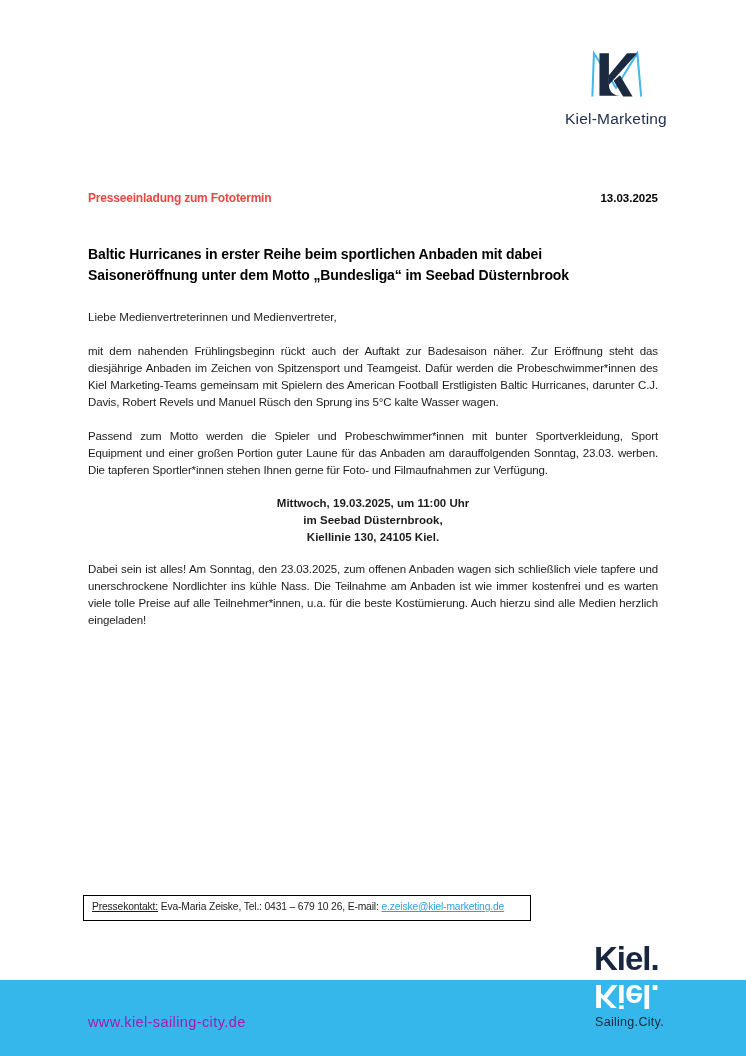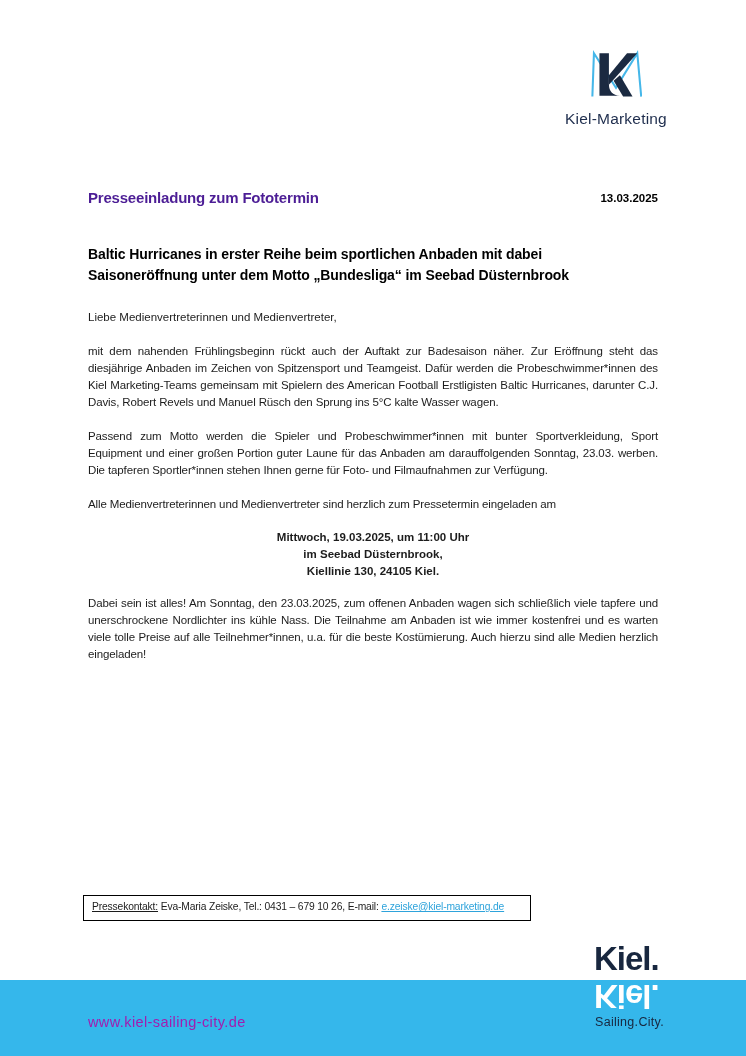--- a/index.html
+++ b/index.html
@@ -21,21 +21,21 @@
   .logo-top .mark{width:52px;height:57px;}
   .logo-top .wordmark{
     margin-top:7px;
     font-size:15.5px;letter-spacing:.2px;
     color:#1e2d4d;white-space:nowrap;
   }
 
   
   .doc{position:absolute;left:88px;top:186px;width:570px;}
   .title-row{display:flex;justify-content:space-between;align-items:flex-start;}
-  .doc-title{font-size:15px;font-weight:bold;letter-spacing:-.2px;line-height:24px;color:#4c1d95;}
+  .doc-title{font-size:12px;font-weight:bold;letter-spacing:-.2px;line-height:24px;color:#ef4444;}
   .doc-date{font-size:11.5px;font-weight:bold;margin-top:6px;color:#000;}
   .subtitle{margin-top:34px;font-size:14px;font-weight:bold;line-height:21px;color:#000;letter-spacing:-.1px;}
   .greeting{margin-top:23px;font-size:11.5px;line-height:17px;}
   .doc p.body-par{
     margin:17px 0 0 0;
     font-size:11.5px;line-height:17px;letter-spacing:-.12px;
     text-align:justify;
   }
   .doc p.no-just{text-align:left;}
   .event-block{
@@ -104,21 +104,20 @@
       <div>Baltic Hurricanes in erster Reihe beim sportlichen Anbaden mit dabei</div>
       <div>Saisoneröffnung unter dem Motto „Bundesliga“ im Seebad Düsternbrook</div>
     </div>
 
     <div class="greeting">Liebe Medienvertreterinnen und Medienvertreter,</div>
 
     <p class="body-par">mit dem nahenden Frühlingsbeginn rückt auch der Auftakt zur Badesaison näher. Zur Eröffnung steht das diesjährige Anbaden im Zeichen von Spitzensport und Teamgeist. Dafür werden die Probeschwimmer*innen des Kiel Marketing-Teams gemeinsam mit Spielern des American Football Erstligisten Baltic Hurricanes, darunter C.J. Davis, Robert Revels und Manuel Rüsch den Sprung ins 5°C kalte Wasser wagen.</p>
 
     <p class="body-par">Passend zum Motto werden die Spieler und Probeschwimmer*innen mit bunter Sportverkleidung, Sport Equipment und einer großen Portion guter Laune für das Anbaden am darauffolgenden Sonntag, 23.03. werben. Die tapferen Sportler*innen stehen Ihnen gerne für Foto- und Filmaufnahmen zur Verfügung.</p>
 
-    <p class="body-par no-just">Alle Medienvertreterinnen und Medienvertreter sind herzlich zum Pressetermin eingeladen am</p>
 
     <div class="event-block">
       <div>Mittwoch, 19.03.2025, um 11:00 Uhr</div>
       <div>im Seebad Düsternbrook,</div>
       <div>Kiellinie 130, 24105 Kiel.</div>
     </div>
 
     <p class="body-par p4">Dabei sein ist alles! Am Sonntag, den 23.03.2025, zum offenen Anbaden wagen sich schließlich viele tapfere und unerschrockene Nordlichter ins kühle Nass. Die Teilnahme am Anbaden ist wie immer kostenfrei und es warten viele tolle Preise auf alle Teilnehmer*innen, u.a. für die beste Kostümierung. Auch hierzu sind alle Medien herzlich eingeladen!</p>
   </div>
 

